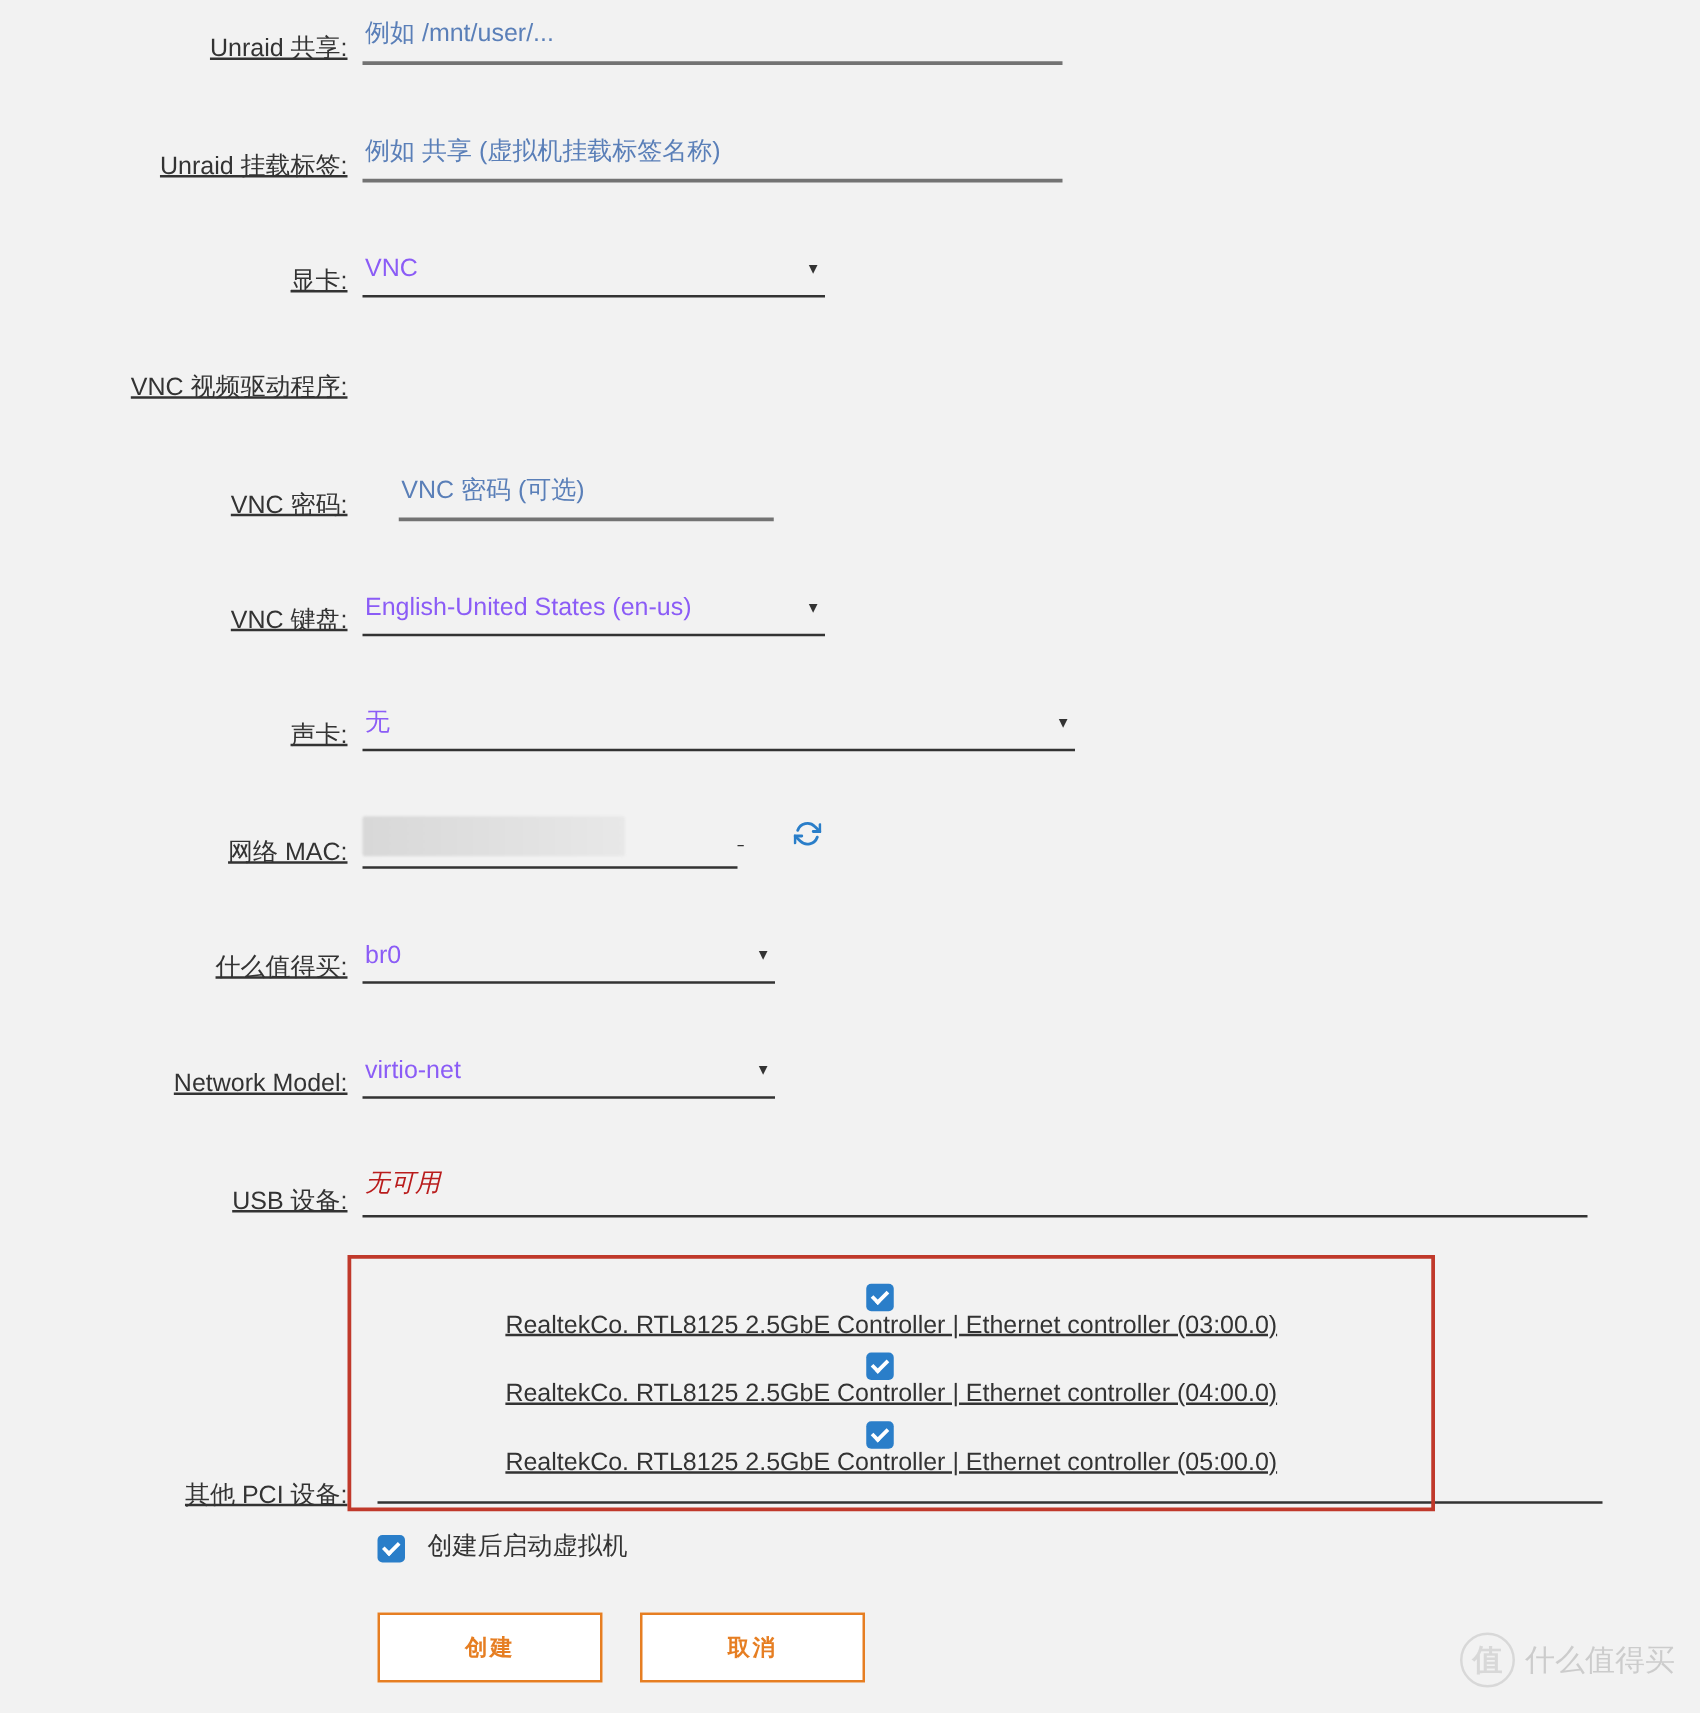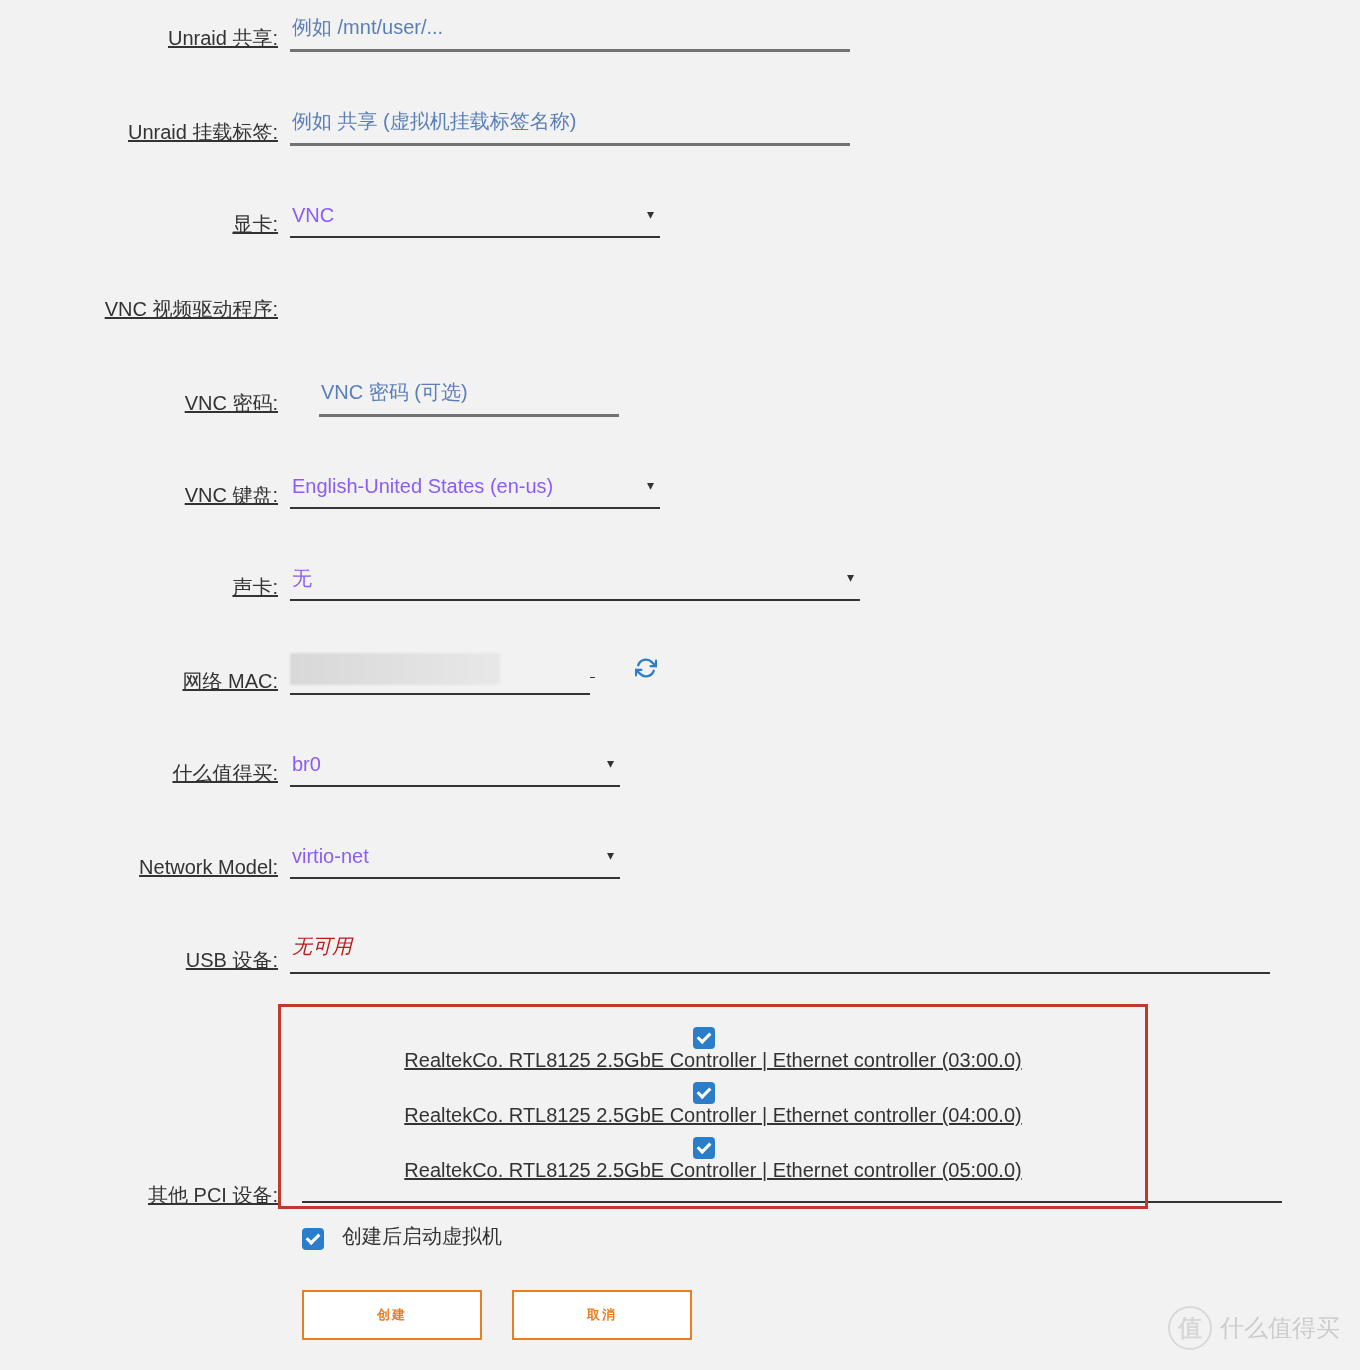--- a/index.html
+++ b/index.html
@@ -153,21 +153,21 @@
     }
     .btn-row {
       display: flex;
       margin-left: 302px;
       gap: 30px;
     }
     .btn {
       border: 2px solid #e67e22;
       background: #fff;
       color: #e67e22;
-      font-size: 13px;
+      font-size: 18px;
       font-weight: bold;
       padding: 14px 0;
       width: 180px;
       text-align: center;
       cursor: pointer;
       letter-spacing: 2px;
     }
     .watermark {
       position: absolute;
       bottom: 20px;

